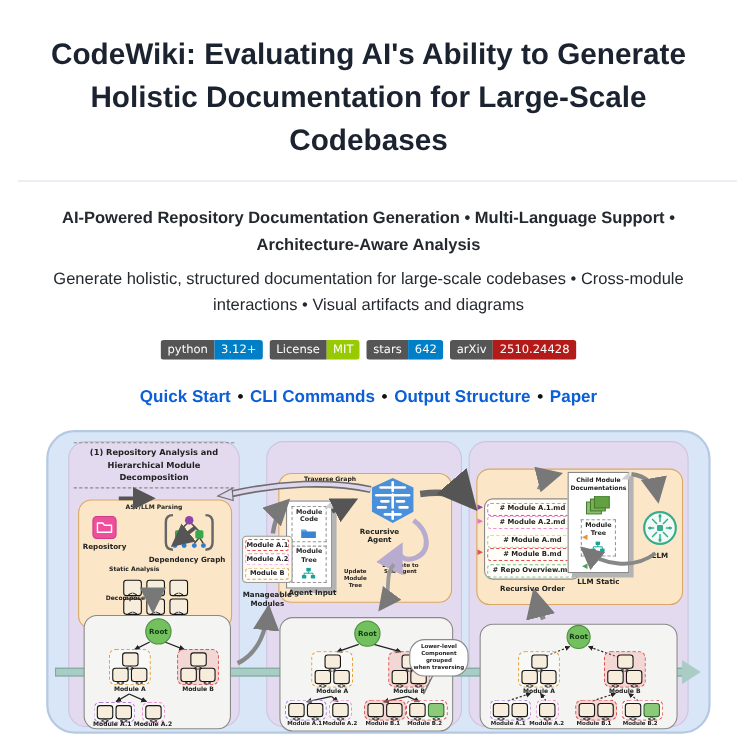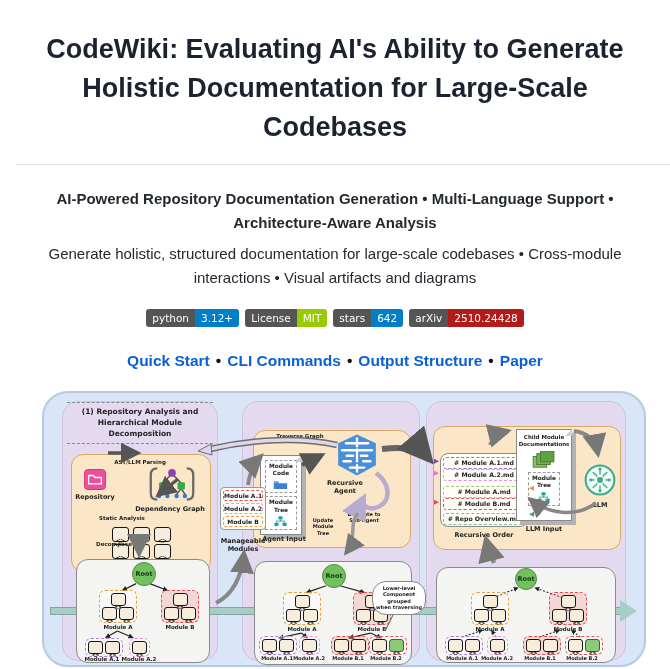--- a/index.html
+++ b/index.html
@@ -311,21 +311,21 @@
           <svg viewBox="0 0 16 13" width="13" height="11">
               <g fill="#18a39a">
                 <rect x="5.5" y="0" width="5" height="4" rx="0.8"></rect>
                 <rect x="0.5" y="8" width="5" height="4" rx="0.8"></rect>
                 <rect x="10.5" y="8" width="5" height="4" rx="0.8"></rect>
               </g>
               <path d="M8 4 V6 M3 8 V6 H13 V8" stroke="#18a39a" stroke-width="1.1" fill="none"></path>
             </svg>
         </div>
       </div>
-      <div class="fl s65" style="left:78px;top:98px;width:64px">LLM Input</div>
+      <div class="fl s65" style="left:78px;top:98px;width:64px">LLM Static</div>
 
       <svg style="position:absolute;left:148px;top:34px" viewBox="0 0 40 40" width="36" height="38">
         <circle cx="20" cy="20" r="16" fill="#f0faf6" stroke="#3aab8c" stroke-width="2.2"></circle>
         <g fill="none" stroke="#3aab8c" stroke-width="1.5">
           <path d="M20 6 V14"></path>
             <path d="M20 26 V34"></path>
             <path d="M8 20 H14"></path>
             <path d="M26 20 H32"></path>
           <path d="M12 11 L17 16"></path>
             <path d="M28 11 L23 16"></path>

